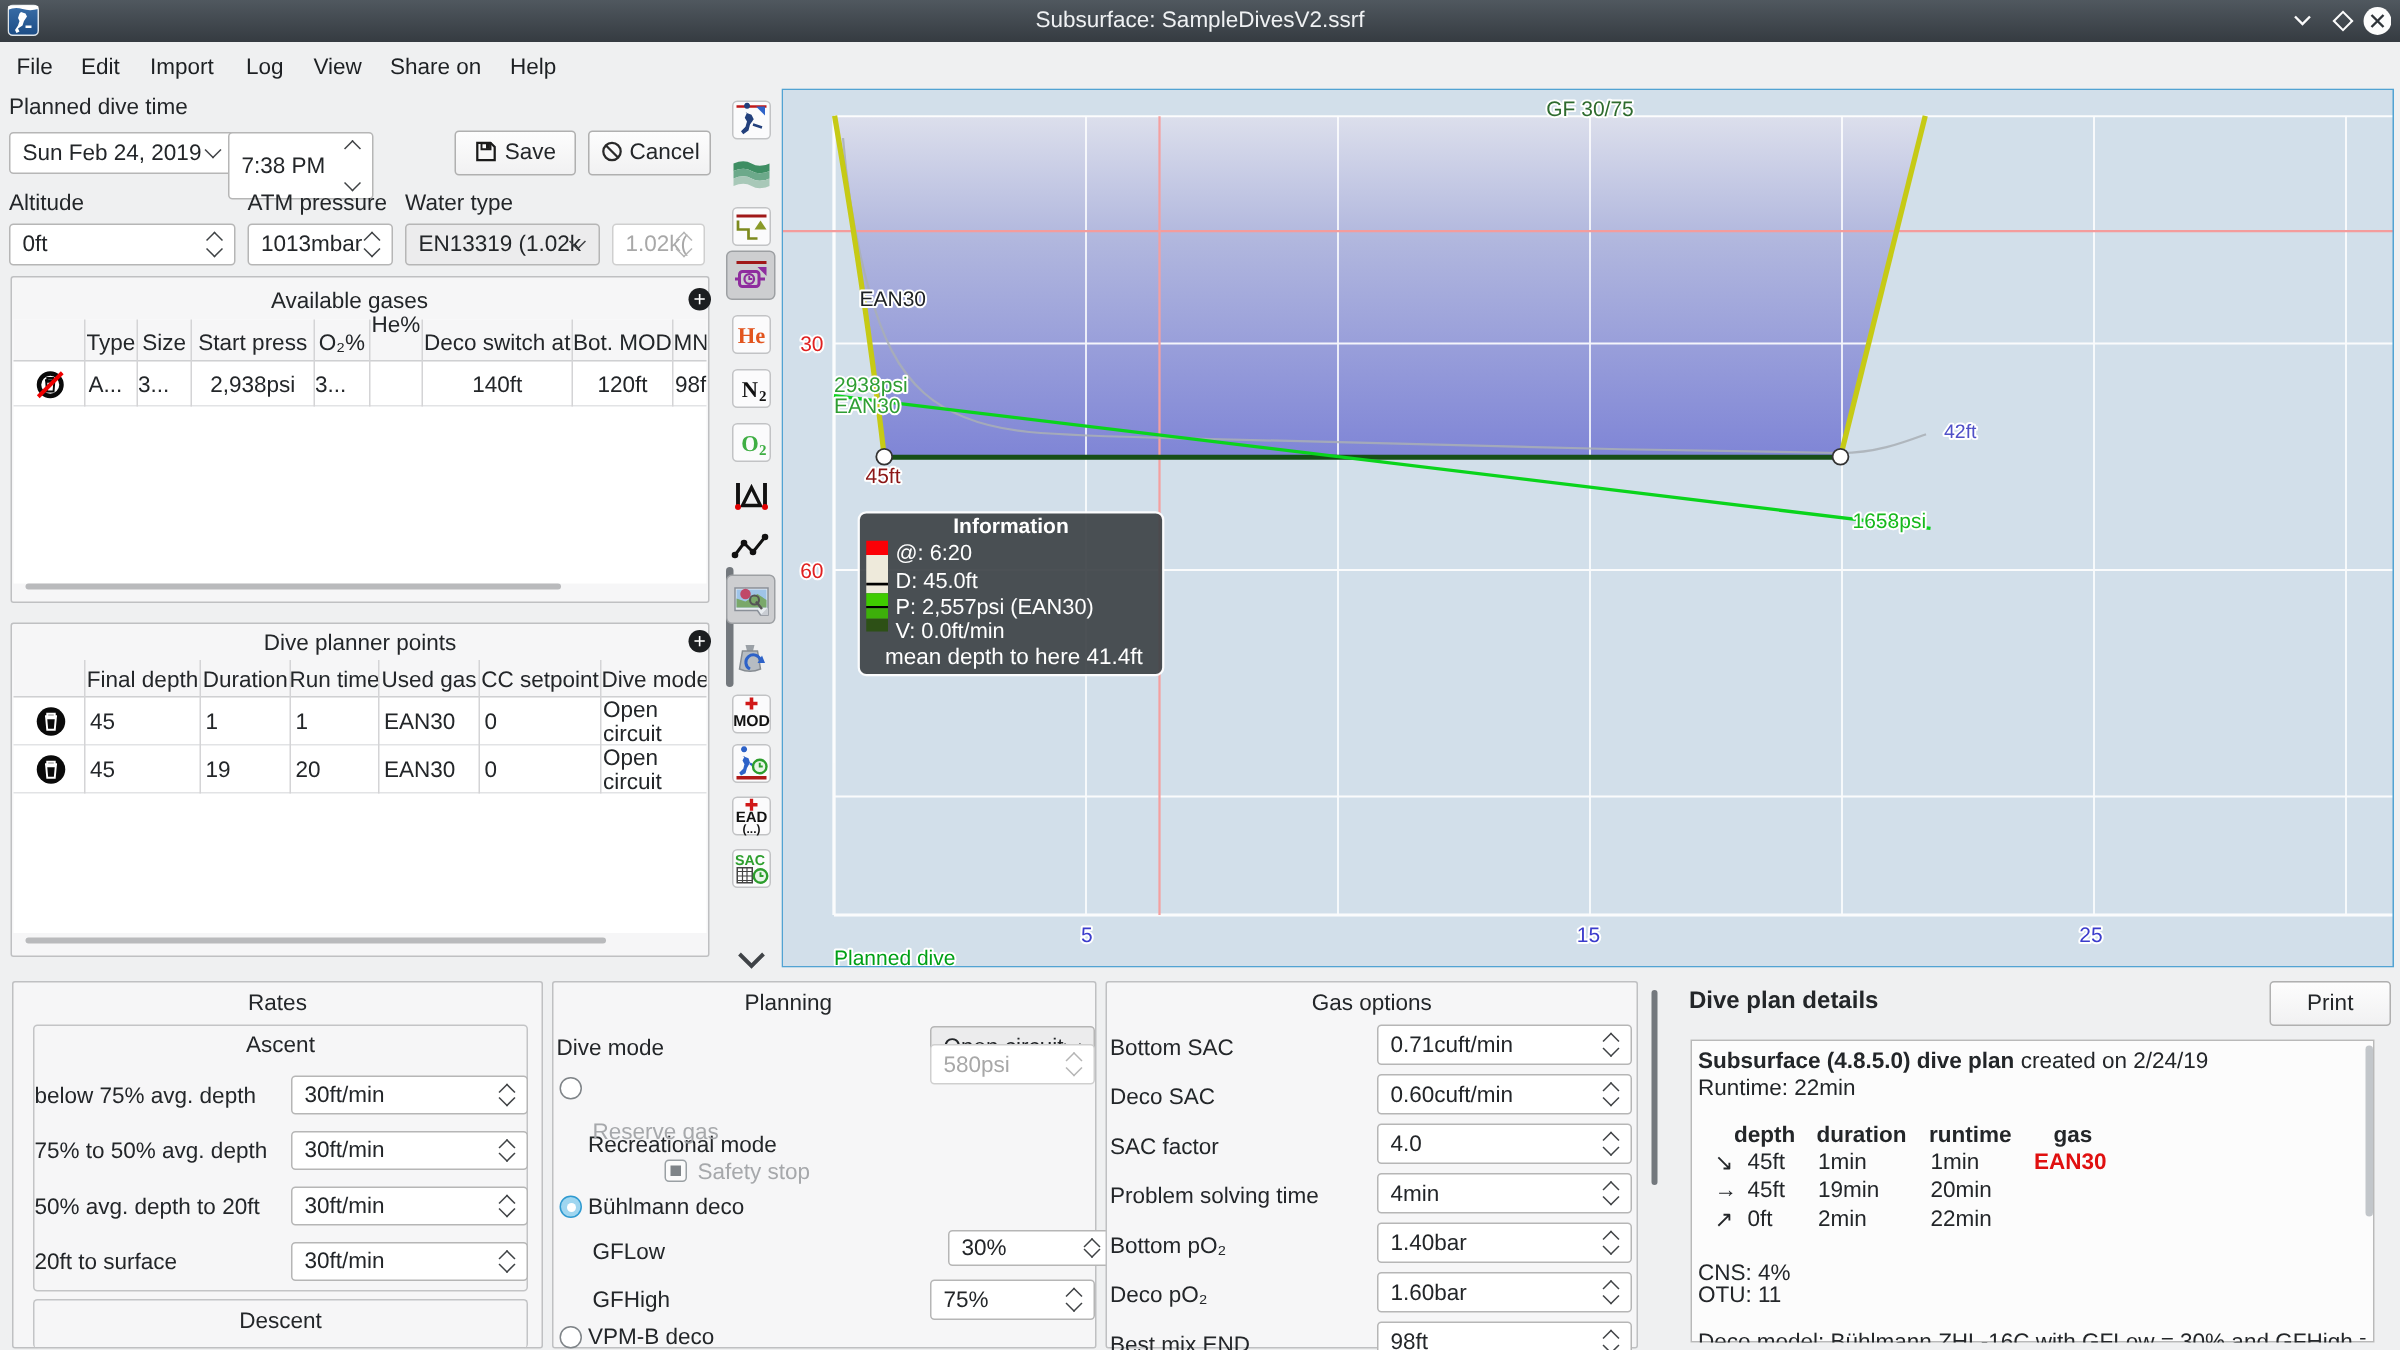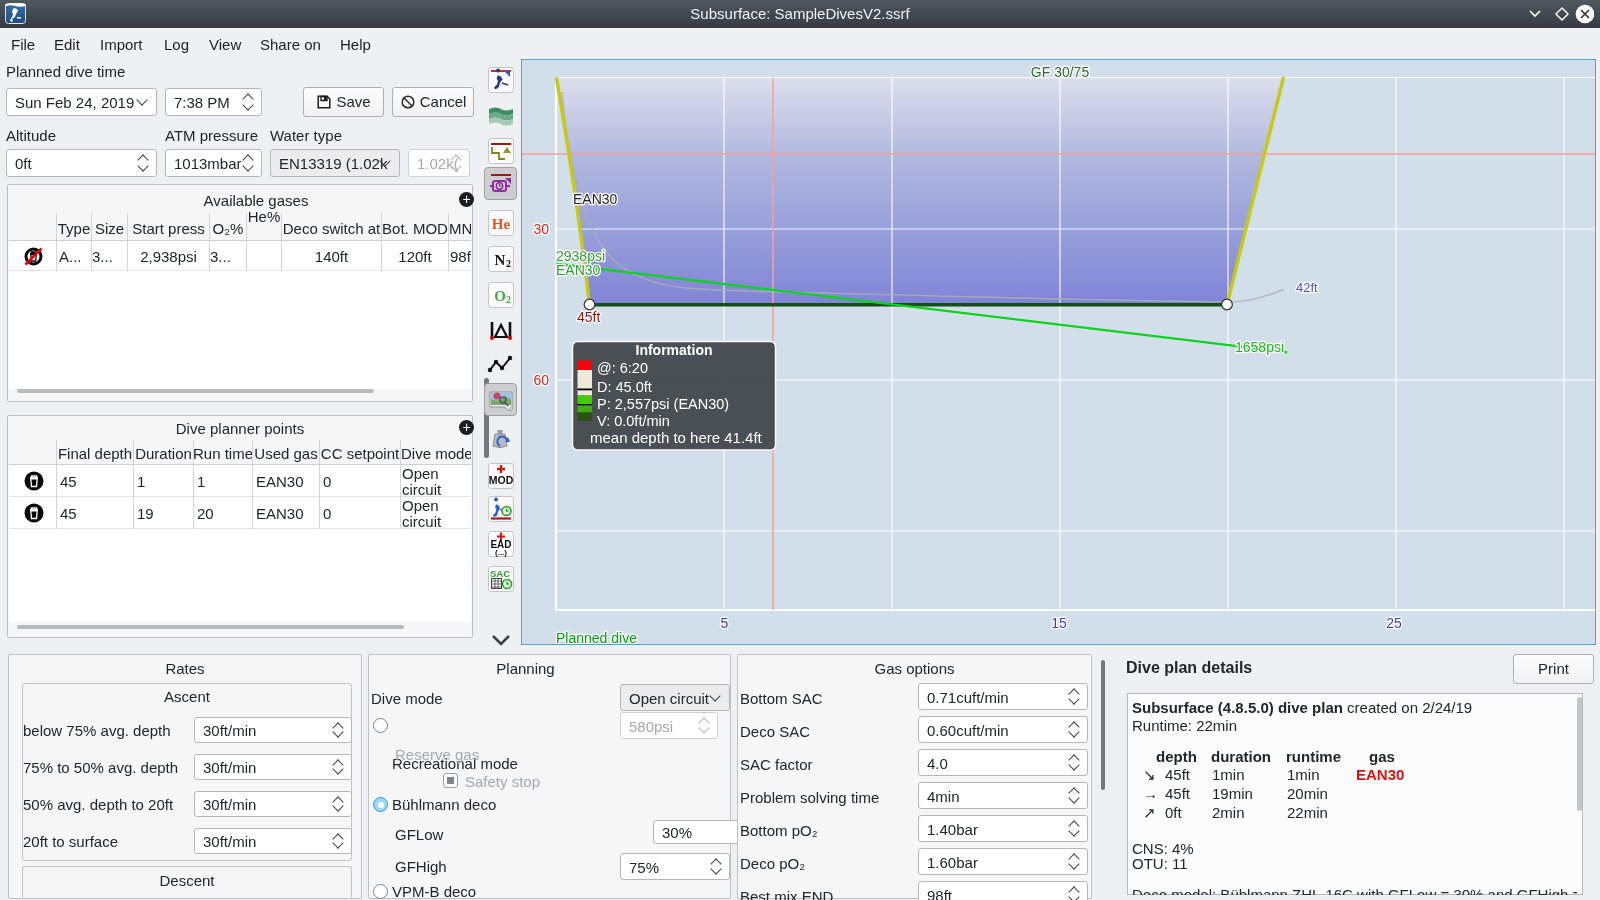--- a/index.html
+++ b/index.html
@@ -64,21 +64,21 @@
       <span style="left:209px">View</span>
       <span style="left:260px">Share on</span>
       <span style="left:340px">Help</span>
 </div>
 
 <div class="lbl" style="left:6px;top:63px">Planned dive time</div>
 <div class="inp" style="left:6px;top:88px;width:151px;height:28px">
       <span class="tx">Sun Feb 24, 2019</span>
       <i class="cb"></i>
     </div>
-<div class="inp" style="left:165px;top:88px;width:97px;height:28px">
+<div class="inp" style="left:152px;top:88px;width:97px;height:45px">
       <span class="tx">7:38 PM</span>
       <i class="up"></i>
       <i class="dn"></i>
     </div>
 <div class="btn" style="left:303px;top:87px;width:81px;height:30px;line-height:28px"><svg style="vertical-align:-3px" width="16" height="16" viewBox="0 0 16 16">
         <path d="M2.2 2.2 h8.8 l2.8 2.8 v8.8 h-11.6z" fill="none" stroke="#1a1a1a" stroke-width="1.5"></path>
         <path d="M5 2.5 v4 h6 v-4z" fill="none" stroke="#1a1a1a" stroke-width="1.3"></path>
         <rect x="8" y="2.8" width="2.6" height="3.4" fill="#1a1a1a"></rect>
       </svg> Save</div>
 <div class="btn" style="left:392px;top:87px;width:82px;height:30px;line-height:28px"><svg style="vertical-align:-3px" width="16" height="16" viewBox="0 0 16 16">
@@ -102,21 +102,21 @@
       <span class="tx">EN13319 (1.02k</span>
       <i class="cb"></i>
     </div>
 <div class="inp dis" style="left:408px;top:149px;width:62px;height:28px">
       <span class="tx">1.02k(</span>
       <i class="up"></i>
       <i class="dn"></i>
     </div>
 
 <div class="panel" style="left:7px;top:184px;width:466px;height:218px"></div>
-<div class="ptitle" style="left:23px;top:192px;width:466px">Available gases</div>
+<div class="ptitle" style="left:0;top:192px;width:466px">Available gases</div>
 <div class="plus" style="left:459px;top:192px">+</div>
 
 <div class="abs" style="left:9px;top:213px;width:462px;height:176px;background:#fff"></div>
 <div class="abs" style="left:9px;top:213px;width:462px;height:28px;background:#f6f6f7;border-bottom:1px solid #cfd0d2"></div>
 <div class="abs" style="left:9px;top:241px;width:462px;height:30px;border-bottom:1px solid #e2e3e5"></div>
 <div class="vline" style="left:56px;top:213px;height:58px"></div>
 <div class="vline" style="left:91px;top:213px;height:58px"></div>
 <div class="vline" style="left:127px;top:213px;height:58px"></div>
 <div class="vline" style="left:209px;top:213px;height:58px"></div>
 <div class="vline" style="left:246px;top:213px;height:58px"></div>
@@ -393,33 +393,33 @@
 <div class="panel" style="left:368px;top:654px;width:363px;height:245px"></div>
 <div class="ptitle" style="left:368px;top:660px;width:315px">Planning</div>
 <div class="lbl" style="left:371px;top:690px">Dive mode</div>
 <div class="inp" style="left:620px;top:684px;width:110px;height:27px;background:#ececed">
       <span class="tx">Open circuit</span>
       <i class="cb"></i>
     </div>
 <div class="abs" style="left:373px;top:718px;width:15px;height:15px;border:1.5px solid #7f8488;border-radius:50%;background:#fff"></div>
 <div class="lbl" style="left:392px;top:755px">Recreational mode</div>
 <div class="lbl" style="left:395px;top:746px;color:#a6a8ab">Reserve gas</div>
-<div class="inp dis" style="left:620px;top:712px;width:98px;height:27px">
+<div class="inp dis" style="left:620px;top:696px;width:110px;height:27px">
       <span class="tx">580psi</span>
       <i class="up"></i>
       <i class="dn"></i>
     </div>
 <div class="abs" style="left:443px;top:773px;width:15px;height:15px;border:1.5px solid #9aa0a4;border-radius:3px;background:#fbfbfb"></div>
 <div class="abs" style="left:447px;top:777px;width:7px;height:7px;background:#7f8488"></div>
 <div class="lbl" style="left:465px;top:773px;color:#a6a8ab">Safety stop</div>
 <div class="abs" style="left:373px;top:797px;width:15px;height:15px;border:1.5px solid #2f9ad0;border-radius:50%;background:#9fd6f0"></div>
 <div class="abs" style="left:377.5px;top:801.5px;width:6px;height:6px;border-radius:50%;background:#fff"></div>
 <div class="lbl" style="left:392px;top:796px">Bühlmann deco</div>
 <div class="lbl" style="left:395px;top:826px">GFLow</div>
-<div class="inp" style="left:653px;top:820px;width:110px;height:24px">
+<div class="inp" style="left:632px;top:820px;width:110px;height:24px">
       <span class="tx">30%</span>
       <i class="up"></i>
       <i class="dn"></i>
     </div>
 <div class="lbl" style="left:395px;top:858px">GFHigh</div>
 <div class="inp" style="left:620px;top:853px;width:110px;height:27px">
       <span class="tx">75%</span>
       <i class="up"></i>
       <i class="dn"></i>
     </div>

